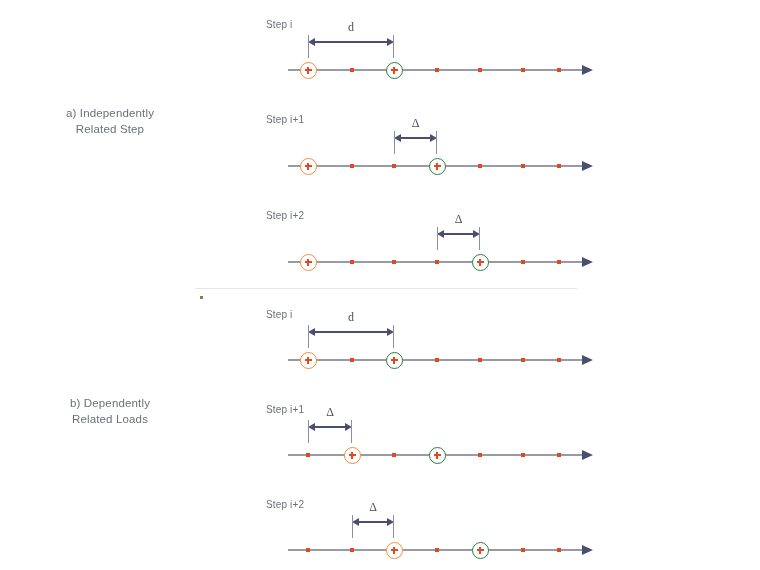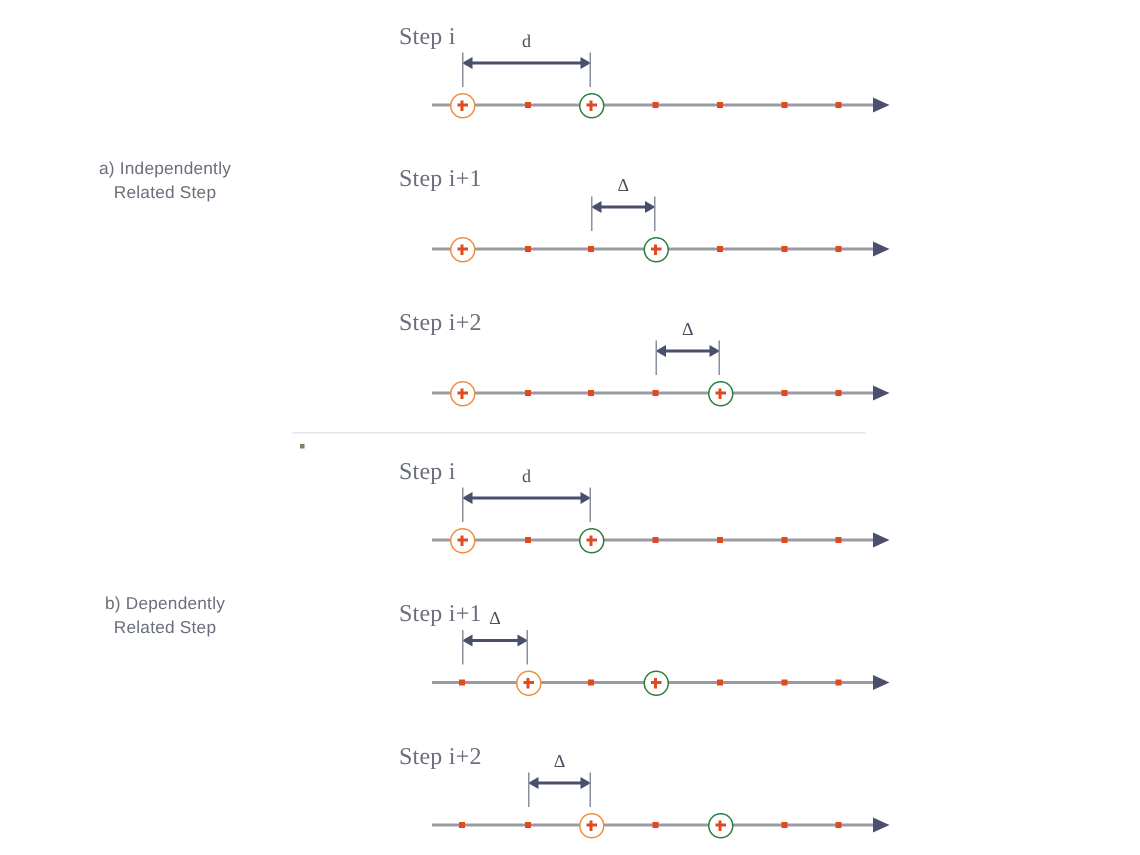--- a/index.html
+++ b/index.html
@@ -32,26 +32,25 @@
     font-size: 11.5px;
     line-height: 16px;
     color: #6a6f7b;
     letter-spacing: 0.15px;
     white-space: pre-line;
   }
 
   
   .step-label {
     position: absolute;
-    font-size: 16px;
+    font-size: 10px;
     line-height: 14px;
     color: #6a6f7b;
     letter-spacing: 0.15px;
     white-space: nowrap;
-    font-family: Liberation Serif, serif;
   }
 
   
   .row {
     position: absolute;
     left: 0;
     width: 760px;
     height: 0;
   }
   .axis {
@@ -239,21 +238,21 @@
     </div>
     <div class="dim" style="left: 437px; width: 43px; top: 234px;">
       <div class="dim-line" style="left: 3px; width: 37px; background: rgb(74, 79, 110);"></div>
       <div class="dim-arrow-left" style="border-right-color: rgb(74, 79, 110);"></div>
       <div class="dim-arrow-right" style="border-left-color: rgb(74, 79, 110);"></div>
       <div class="dim-ext left"></div>
       <div class="dim-ext right"></div>
       <div class="dim-label">Δ</div>
     </div>
     <div class="group-label" style="left: 10px; top: 395px; color: rgb(106, 111, 123);">b) Dependently
-Related Step</div>
+Related Loads</div>
     <div class="step-label" style="left: 266px; top: 308px; color: rgb(106, 111, 123);">Step i</div>
     <div class="row" style="top: 360px;">
       <div class="axis" style="left: 288px; width: 294px; background: rgb(154, 154, 164);"></div>
       <div class="axis-arrow" style="left: 582px; border-left-color: rgb(74, 79, 110);"></div>
       <div class="tick-dot" style="left: 352px; background: rgb(224, 74, 32);"></div>
       <div class="tick-dot" style="left: 437px; background: rgb(224, 74, 32);"></div>
       <div class="tick-dot" style="left: 480px; background: rgb(224, 74, 32);"></div>
       <div class="tick-dot" style="left: 523px; background: rgb(224, 74, 32);"></div>
       <div class="tick-dot" style="left: 559px; background: rgb(224, 74, 32);"></div>
       <div class="marker orange" style="left: 308px; border-color: rgb(239, 143, 60);">

